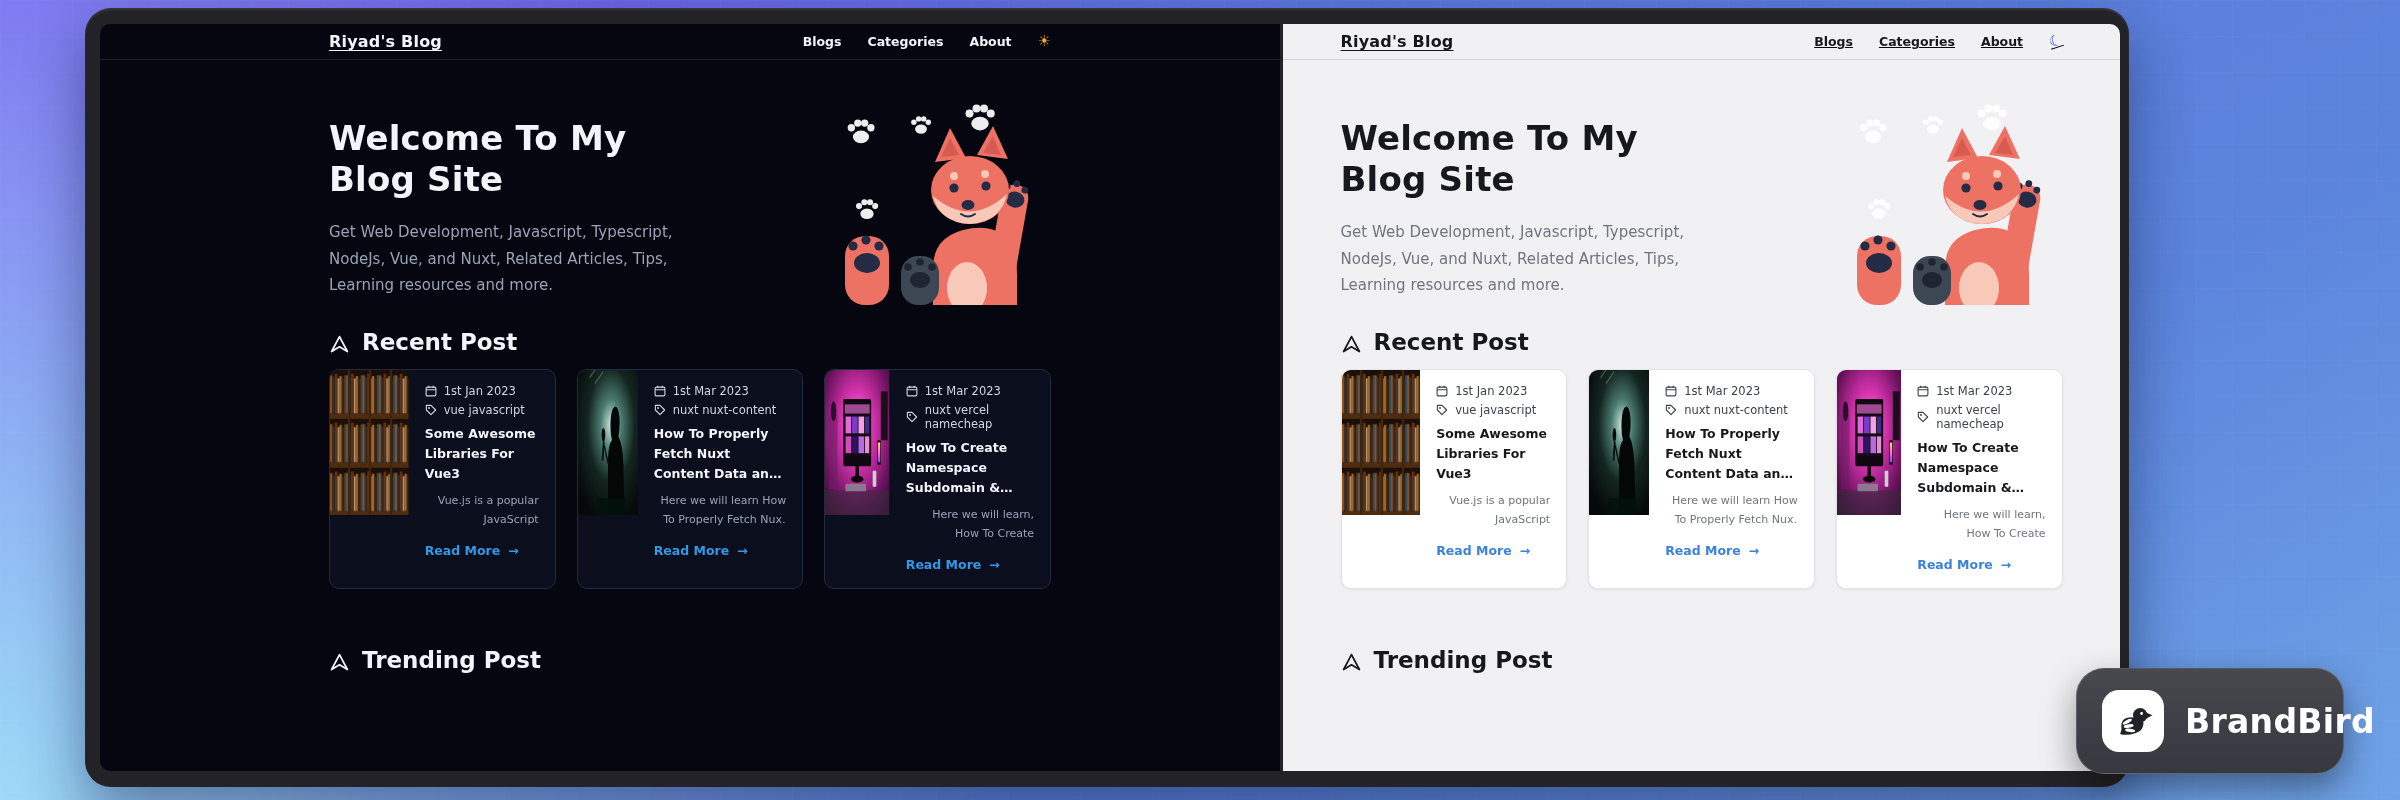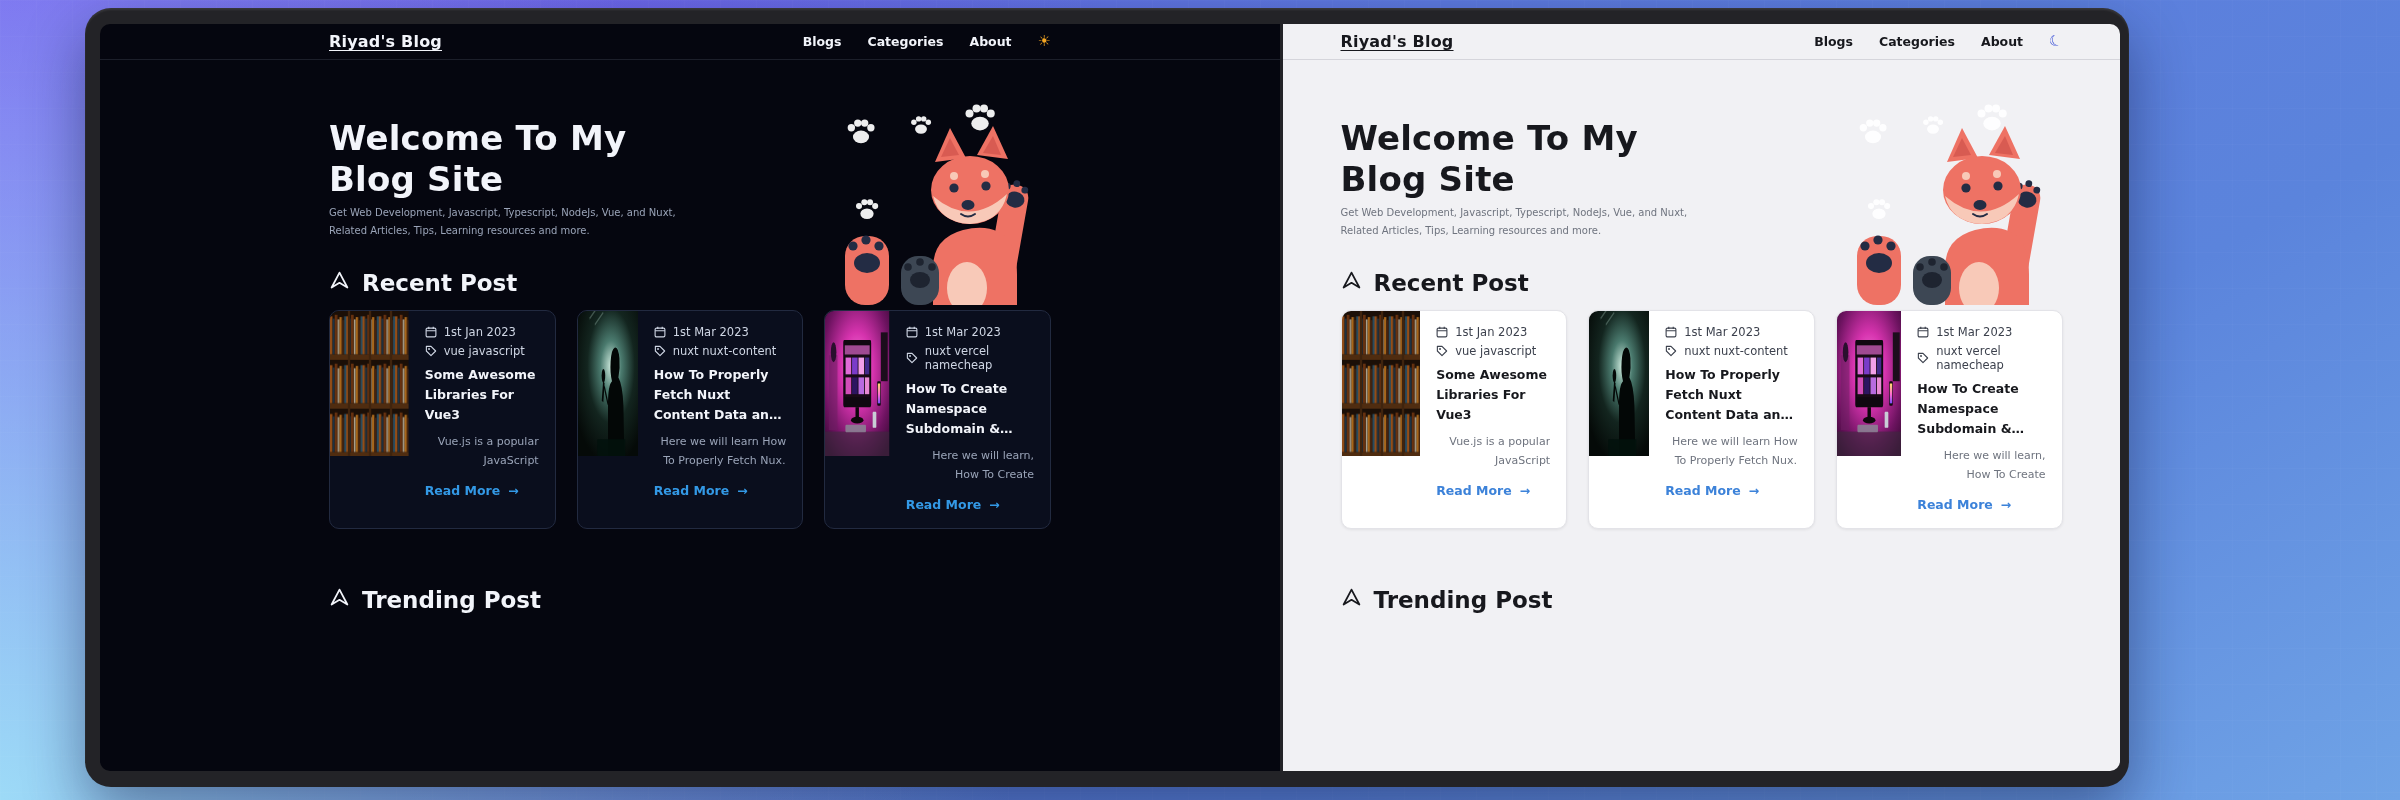--- a/index.html
+++ b/index.html
@@ -23,33 +23,33 @@
     --card:#0a0e1d;--cardline:#222a40;--accent:#3399e6;}
   .page.light{flex:1;background:#f1f1f4;border-radius:0 10px 10px 0;
     --txt:#17181d;--muted:#6f747f;--meta:#3c414d;--line:rgba(20,20,40,.12);
     --card:#ffffff;--cardline:#e3e3e8;--accent:#3c82d9;}
   .container{width:722px;margin:0 auto;}
   
   .navbar{border-bottom:1px solid var(--line);}
   .navrow{display:flex;align-items:center;justify-content:space-between;height:35px;}
   .brand{font-size:16px;font-weight:800;color:var(--txt);text-decoration:underline;
     text-underline-offset:3px;letter-spacing:.2px;cursor:pointer;}
-  .navlinks{display:flex;align-items:flex-end;gap:26px;}
+  .navlinks{display:flex;align-items:flex-end;gap:26px;text-decoration:underline;}
   .navlink{font-size:12.5px;font-weight:700;color:var(--txt);cursor:pointer;}
   .toggle{font-size:15px;line-height:1;cursor:pointer;}
   .sun{color:#f6a723;} .moon{color:#4156d8;display:inline-block;transform:rotate(-18deg);}
   
   .hero{position:relative;margin-top:58px;}
   .hero h1{margin:0;width:330px;font-size:34px;line-height:1.22;font-weight:700;
     color:var(--txt);letter-spacing:.2px;}
-  .hero-desc{margin-top:3px;width:386px;font-size:10px;line-height:1.78;color:var(--muted);
+  .hero-desc{margin-top:18px;width:386px;font-size:15px;line-height:1.78;color:var(--muted);
     display:-webkit-box;-webkit-line-clamp:3;-webkit-box-orient:vertical;overflow:hidden;}
   .hero-art{position:absolute;right:22px;top:-20px;width:212px;height:207px;}
   
-  .section-head{margin-top:30px;display:flex;align-items:flex-start;gap:12px;
+  .section-head{margin-top:30px;display:flex;align-items:flex-end;gap:12px;
     color:var(--txt);font-size:23px;font-weight:800;}
   .section-head svg{width:21px;height:21px;}
   .cards{margin-top:14px;display:flex;gap:21px;align-items:stretch;}
   .card{flex:1;min-width:0;background:var(--card);border:1px solid var(--cardline);
     border-radius:10px;overflow:hidden;display:flex;flex-direction:row;cursor:pointer;}
   .page.light .card{box-shadow:0 1px 3px rgba(0,0,0,.07);}
   .card-img{display:block;width:100%;height:145px;}
   .card-body{padding:14px 16px 16px;}
   .meta{display:flex;align-items:center;gap:7px;color:var(--meta);font-size:11.5px;margin-bottom:5px;}
   .meta svg{width:12px;height:12px;flex:none;}
@@ -445,13 +445,21 @@
         <div class="section-head trending">
           <svg>
               <use href="#ic-tri"></use>
             </svg>
           <span>Trending Post</span>
         </div>
       </main>
     </section>
   </div>
 
+  <div class="badge">
+    <div class="badge-logo">
+      <svg>
+          <use href="#bird-logo"></use>
+        </svg>
+    </div>
+    <div class="badge-label">BrandBird</div>
+  </div>
 </div>
 
 </body></html>

